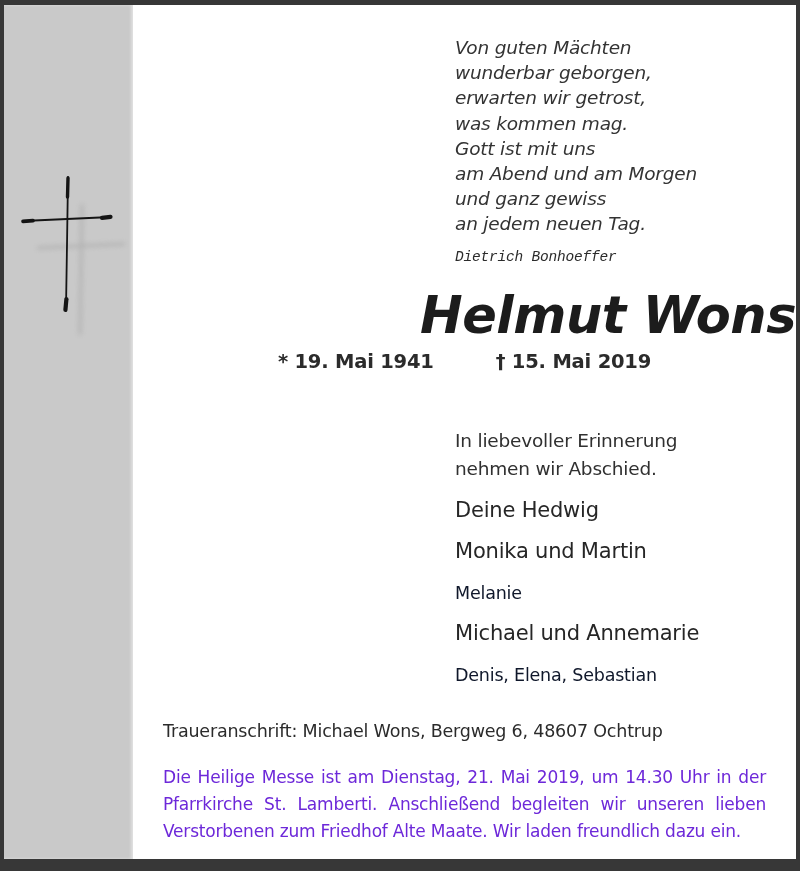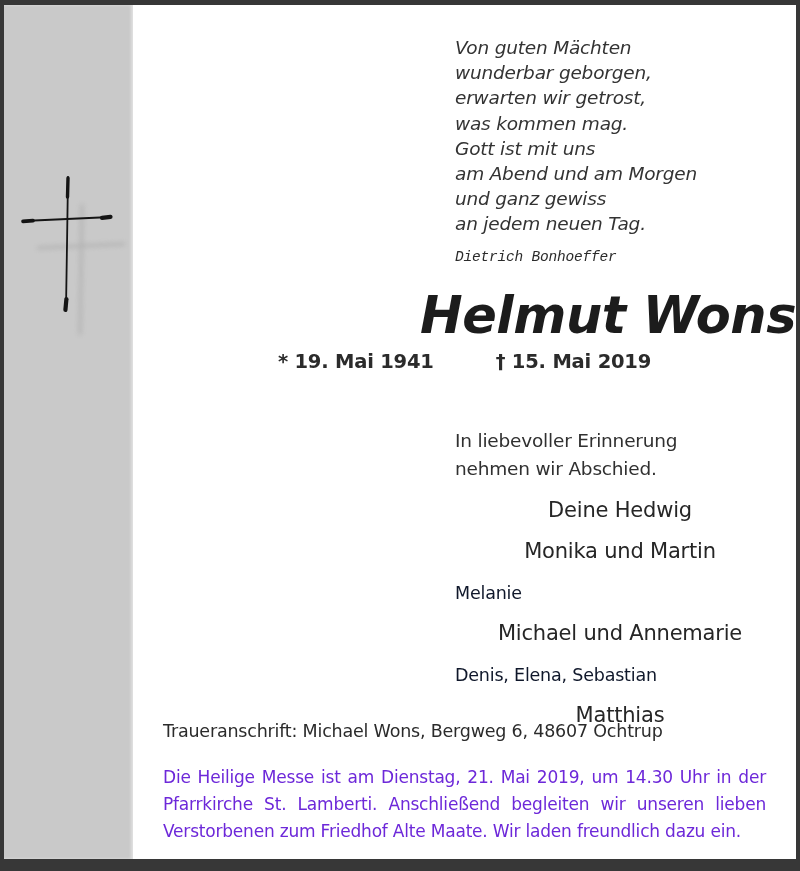--- a/index.html
+++ b/index.html
@@ -59,21 +59,21 @@
     margin-top: 6px;
     display: flex; justify-content: center; gap: 62px;
     font-size: 19.5px; color: #2b2b2b;
   }
 
   .farewell {
     position: absolute; left: 322px; top: 422px; width: 330px;
   }
   .farewell-intro { font-size: 18.5px; line-height: 27.5px; color: #303030; }
   .mourner-block { margin-top: 15px; }
-  .mourner-name { font-size: 21px; line-height: 26px; color: #262626; text-align: center; }
+  .mourner-name { font-size: 21px; line-height: 26px; color: #262626; }
   .mourner-children { font-size: 17.5px; line-height: 24px; margin-top: 17px; color: #0f172a; }
 
   .footer {
     position: absolute; left: 30px; top: 716px; width: 603px;
   }
   .address-line { font-size: 17.5px; color: #2b2b2b; }
   .service-paragraph {
     margin-top: 23px;
     font-size: 17px; line-height: 27px;
     text-align: justify;
@@ -143,23 +143,20 @@
       <div class="mourner-name">Deine Hedwig</div>
     </div>
     <div class="mourner-block">
       <div class="mourner-name">Monika und Martin</div>
       <div class="mourner-children">Melanie</div>
     </div>
     <div class="mourner-block">
       <div class="mourner-name">Michael und Annemarie</div>
       <div class="mourner-children">Denis, Elena, Sebastian</div>
     </div>
-    <div class="mourner-block">
-      <div class="mourner-name">Matthias</div>
-    </div>
   </div>
 
   <div class="footer">
     <div class="address-line">Traueranschrift: Michael Wons, Bergweg 6, 48607 Ochtrup</div>
     <div class="service-paragraph">Die Heilige Messe ist am Dienstag, 21. Mai 2019, um 14.30 Uhr in der Pfarrkirche St. Lamberti. Anschließend begleiten wir unseren lieben Verstorbenen zum Friedhof Alte Maate. Wir laden freundlich dazu ein.</div>
   </div>
 
 </div>
 
 </body></html>

